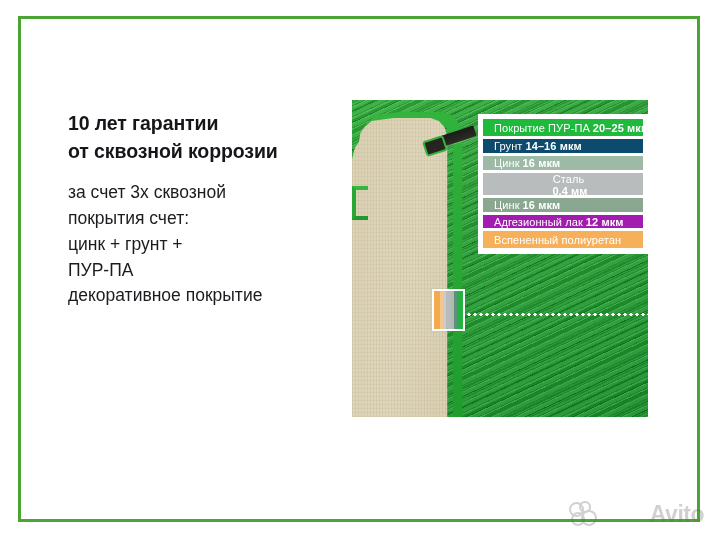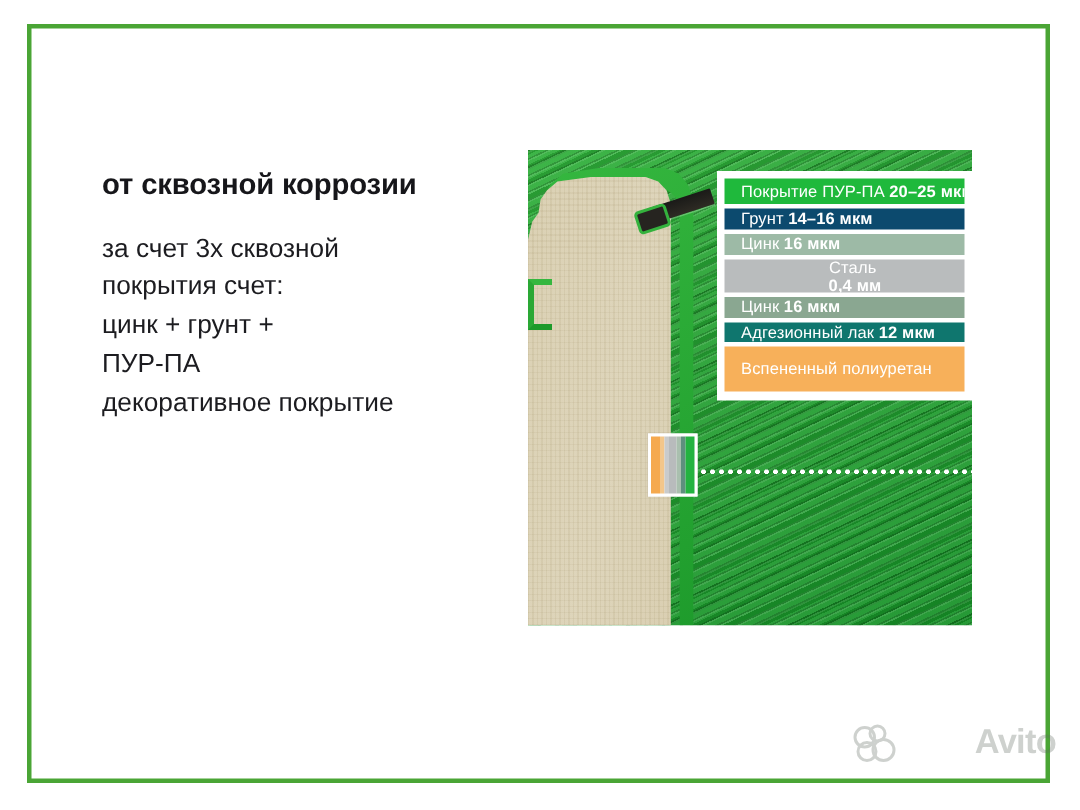--- a/index.html
+++ b/index.html
@@ -177,22 +177,22 @@
     letter-spacing:.1px;
     white-space:nowrap;
     overflow:hidden;
   }
   .lrow:last-child{margin-bottom:0;}
   .lrow .lt{font-weight:normal;}
   .lrow .lv{font-weight:bold;margin-left:3px;}
   
   #avito{
     position:absolute;
-    right:16px;bottom:32px;
-    display:flex;align-items:center;
+    right:16px;bottom:12px;
+    display:flex;
     opacity:.30;
     pointer-events:none;
     gap:48px;
   }
   #avito .mark{
     position:relative;width:30px;height:24px;margin-right:3px;
   }
   #avito .mark span{
     position:absolute;border:2.4px solid #5f6a60;border-radius:50%;
     background:transparent;
@@ -206,20 +206,21 @@
   }
 </style>
 </head>
 <body>
 
 <div id="slide">
 
   <div id="frame"></div>
 
   <div id="textcol">
+    <div class="title">10 лет гарантии</div>
     <div class="title">от сквозной коррозии</div>
     <div class="body">
       <div>за счет 3х сквозной</div>
       <div>покрытия счет:</div>
       <div>цинк + грунт +</div>
       <div>ПУР-ПА</div>
       <div>декоративное покрытие</div>
     </div>
   </div>
 
@@ -258,25 +259,25 @@
         <span class="lv">16 мкм</span>
       </div>
       <div class="lrow" style="background: rgb(185, 188, 189); color: rgb(255, 255, 255); height: 22px; flex-direction: column;">
         <span class="lt">Сталь</span>
         <span class="lv">0,4 мм</span>
       </div>
       <div class="lrow" style="background: rgb(138, 167, 145); color: rgb(255, 255, 255); height: 14px;">
         <span class="lt">Цинк</span>
         <span class="lv">16 мкм</span>
       </div>
-      <div class="lrow" style="background: #0f766e; color: rgb(255, 255, 255); height: 13px;">
+      <div class="lrow" style="background: #a21caf; color: rgb(255, 255, 255); height: 13px;">
         <span class="lt">Адгезионный лак</span>
         <span class="lv">12 мкм</span>
       </div>
-      <div class="lrow" style="background: rgb(247, 176, 90); color: rgb(255, 255, 255); height: 30px;">
+      <div class="lrow" style="background: rgb(247, 176, 90); color: rgb(255, 255, 255); height: 17px;">
         <span class="lt">Вспененный полиуретан</span>
       </div>
     </div>
 
   <div id="avito">
     <span class="mark">
       <span class="c1"></span>
         <span class="c2"></span>
         <span class="c3"></span>
         <span class="c4"></span>

